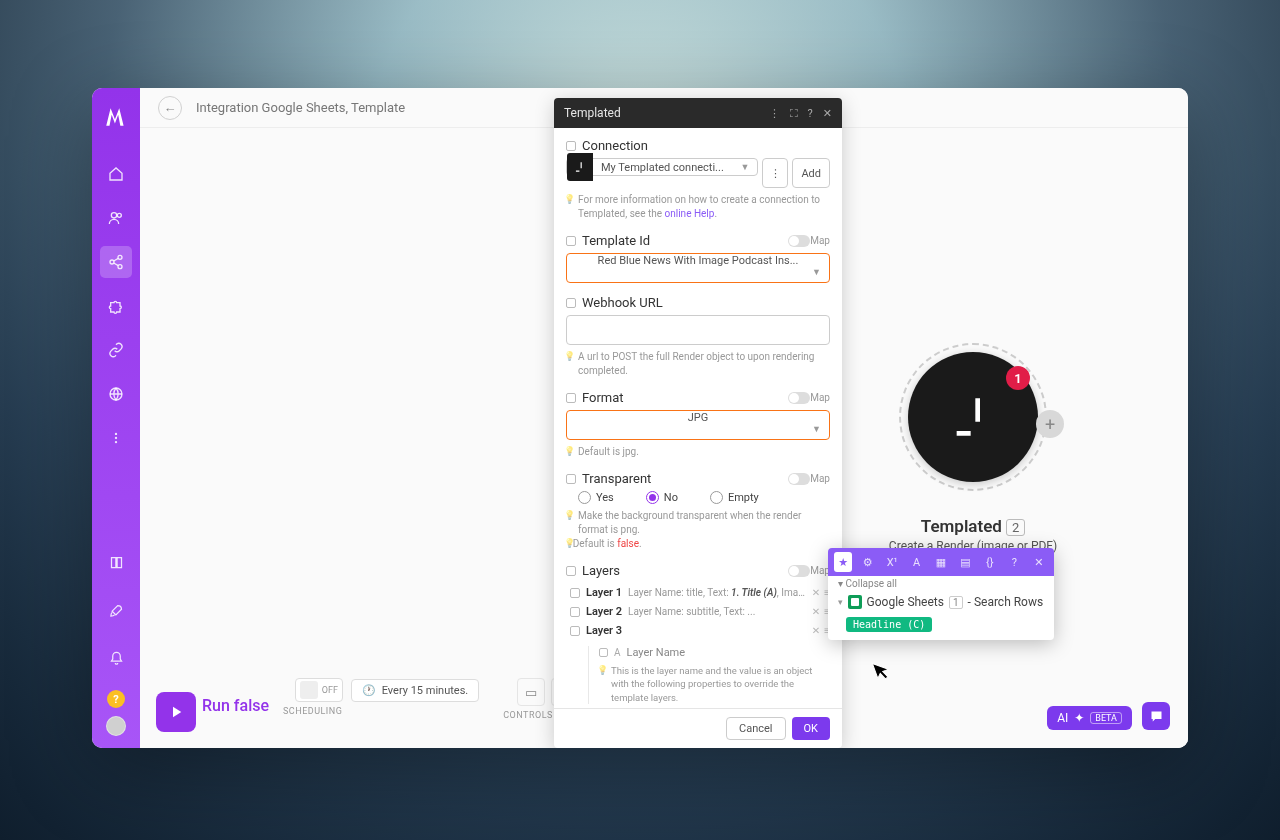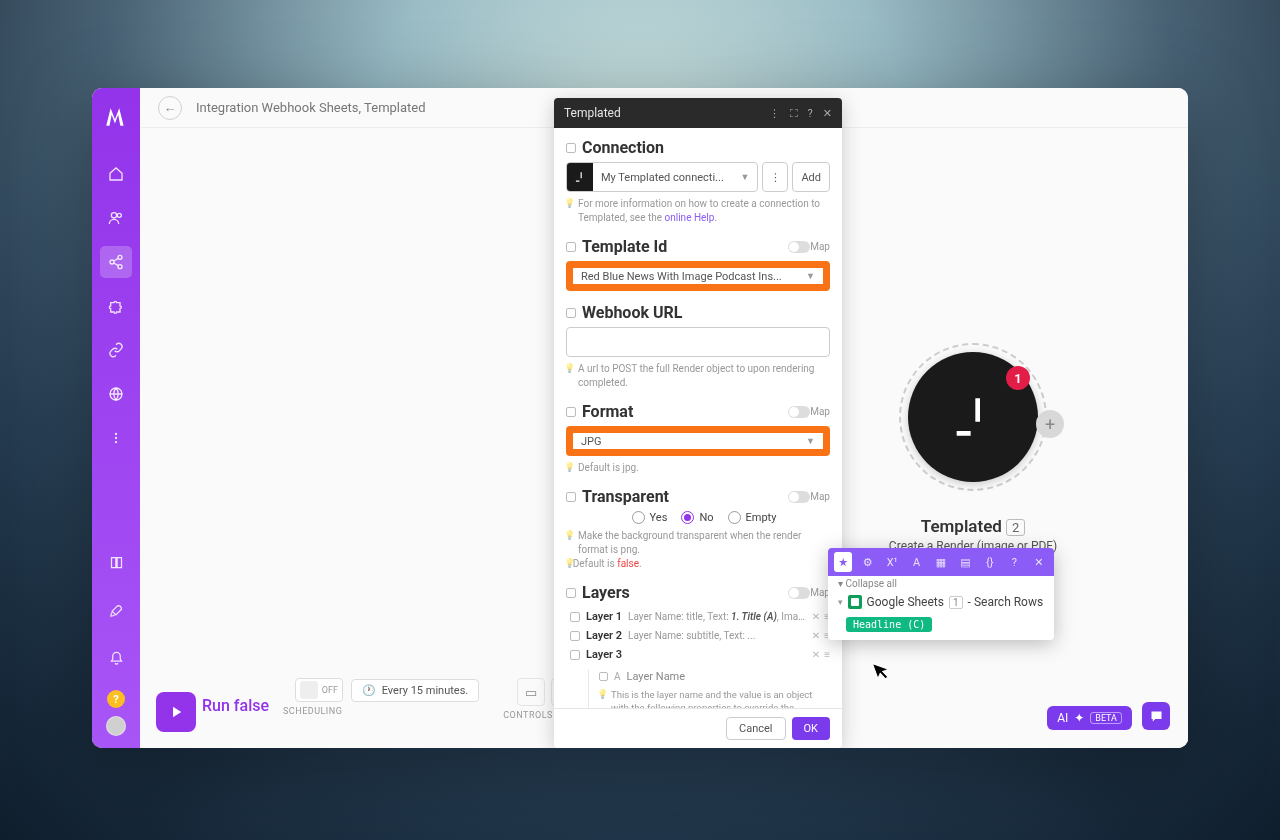--- a/index.html
+++ b/index.html
@@ -50,39 +50,39 @@
 
 .config-panel { position: absolute; left: 462px; top: 10px; width: 288px; height: 650px; background:#fff; border-radius:4px; box-shadow:0 4px 20px rgba(0,0,0,0.2); display:flex; flex-direction:column; z-index: 10;}
 .cfg-header { background:#2a2a2a; color:#e5e5e5; height:30px; display:flex; align-items:center; padding:0 10px; font-size:12px; border-radius:4px 4px 0 0;}
 .cfg-header-icons { margin-left:auto; display:flex; gap:10px; font-size:11px; color:#aaa;}
 .cfg-header-icons span { cursor:pointer;}
 .cfg-body { flex:1; overflow-y:auto; padding: 10px 12px; }
 .cfg-body::-webkit-scrollbar{width:6px} .cfg-body::-webkit-scrollbar-thumb{background:#ccc;border-radius:3px}
 .field { margin-bottom: 12px; }
 .field-label-row { display:flex; align-items:center; gap:6px; margin-bottom:5px;}
 .sq { width:10px; height:10px; border:1px solid #bbb; border-radius:2px; flex-shrink:0;}
-.field-label { font-size:16px; font-weight:700; color:#333;}
+.field-label { font-size:13px; font-weight:400; color:#333;}
 .map-toggle { margin-left:auto; display:flex; align-items:center; gap:0; font-size:10px; color:#999;}
 .map-switch { width:22px; height:12px; background:#ddd; border-radius:6px; position:relative;}
 .map-switch::after{content:'';position:absolute;left:1px;top:1px;width:10px;height:10px;background:#fff;border-radius:50%;}
 .conn-row { display:flex; gap:4px; }
-.conn-select { flex:1; display:flex; align-items:center; border:1px solid #ccc; border-radius:4px; height:30px; font-size:11px; }
+.conn-select { flex:1; display:flex; align-items:center; border:1px solid #ccc; border-radius:4px; height:18px; font-size:11px; }
 .conn-icon-box { width:26px; height:28px; background:#1a1a1a; border-radius:3px 0 0 3px; display:flex; align-items:center; justify-content:center;}
 .conn-text { flex:1; padding:0 8px; color:#555; white-space:nowrap; overflow:hidden; text-overflow:ellipsis;}
 .chev { color:#999; padding:0 8px; font-size:9px;}
 .sm-btn { width:26px; height:30px; border:1px solid #ccc; border-radius:4px; display:flex; align-items:center; justify-content:center; font-size:11px; color:#555; cursor:pointer;}
 .add-btn { padding: 0 8px; height:30px; border:1px solid #ccc; border-radius:4px; font-size:11px; color:#555; cursor:pointer; display:flex; align-items:center;}
 .hint { font-size:10px; color:#999; line-height:1.4; padding-left: 12px; position:relative;}
 .hint::before { content:'💡'; position:absolute; left:-2px; top:0; font-size:9px; opacity:0.5;}
 .hint a { color:#8b5cf6; text-decoration:none;}
 .hint .false { color:#ef4444;}
-.select-box { border:7px solid #f97316; border-radius:4px; height:30px; display:flex; align-items:center; padding:0 8px; font-size:11px; color:#555; cursor:pointer;}
+.select-box { border:1px solid #f97316; border-radius:4px; height:30px; display:flex; align-items:center; padding:0 8px; font-size:11px; color:#555; cursor:pointer;flex-direction:column;}
 .select-box .chev{margin-left:auto; padding:0;}
 .text-inp { width:100%; border:1px solid #ccc; border-radius:4px; height:30px; padding:0 8px; font-size:11px;}
-.radio-row { display:flex; gap:14px; padding-left:12px;justify-content:center;}
+.radio-row { display:flex; gap:32px; padding-left:12px;}
 .radio-opt { display:flex; align-items:center; gap:5px; font-size:11px; color:#444;}
 .radio-circ { width:13px; height:13px; border:1px solid #999; border-radius:50%; display:flex; align-items:center; justify-content:center;}
 .radio-circ.sel { border-color:#9333ea;}
 .radio-circ.sel::after { content:''; width:7px; height:7px; background:#9333ea; border-radius:50%;}
 .layer-row { display:flex; align-items:center; gap:6px; padding: 3px 0; font-size:11px;}
 .layer-row .sq2{ width:10px; height:10px; border:1px solid #bbb; border-radius:2px;}
 .layer-name-b { font-weight:600; color:#333;}
 .layer-desc { color:#999; font-size:10px; flex:1; white-space:nowrap; overflow:hidden; text-overflow:ellipsis;}
 .layer-desc i { font-style: italic; font-weight:600; color:#555;}
 .layer-acts { display:flex; gap:4px; color:#bbb; font-size:10px;}
@@ -183,21 +183,21 @@
           </svg>
         </div>
       <div class="help-dot">?</div>
       <div class="user-icon"></div>
     </div>
   </div>
 
   <div class="main-area">
     <div class="top-bar">
       <div class="back-btn">←</div>
-      <div class="breadcrumb">Integration Webhook Sheets, Templated</div>
+      <div class="breadcrumb">Integration Google Sheets, Template</div>
     </div>
 
     <div class="canvas">
       <div class="node-ring"></div>
       <div class="node-circle">
         <svg width="56" height="56" viewBox="0 0 24 24" fill="#fff">
             <path d="M8 18 h3 v2 h-6 v-2 h1 M13 4 h2 v10 h-2 z M13 4 h5 M15 14 h3"></path>
           </svg>
       </div>
       <div class="node-badge">1</div>

